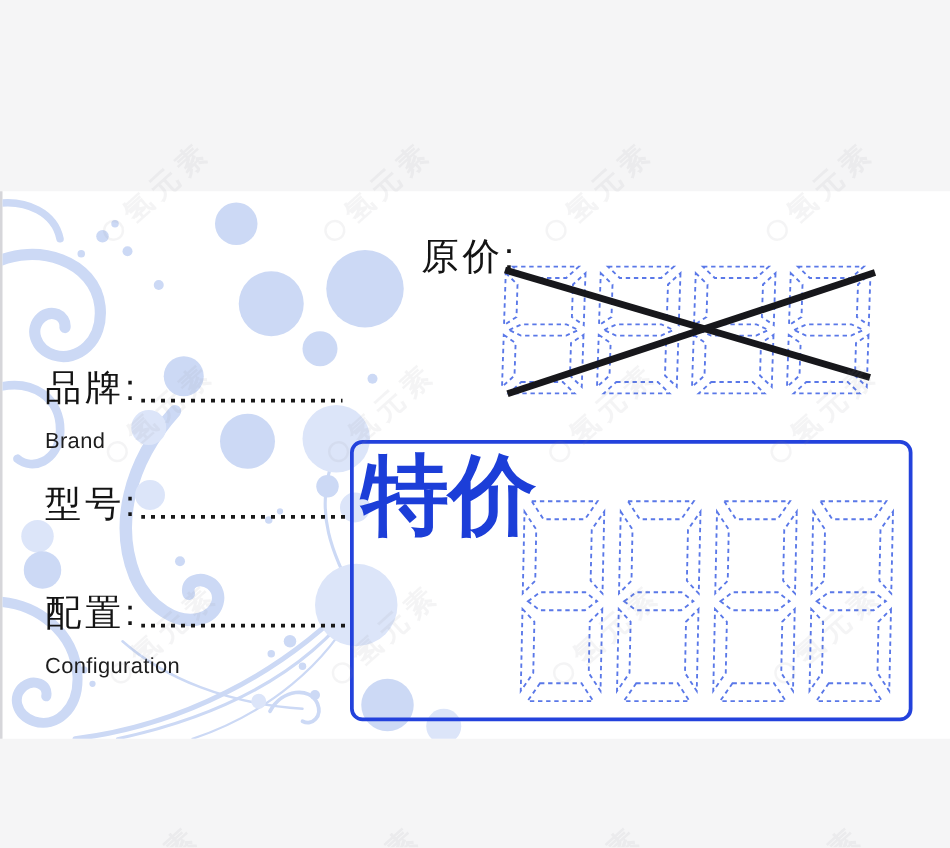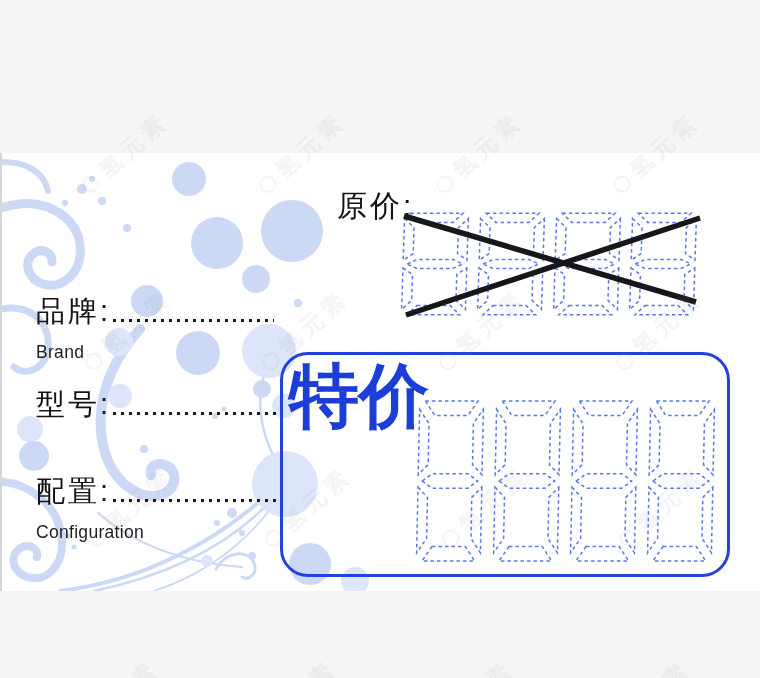--- a/index.html
+++ b/index.html
@@ -41,21 +41,21 @@
     background-image:repeating-linear-gradient(to right, #1a1a1a 0 3px, transparent 3px 8px);
   }
   .field .en{font-size:17.5px; line-height:22px; color:#1d1d1d; letter-spacing:.3px; margin-top:14px;}
   .field-brand{top:295px; width:238px;}
   .field-model{top:388px; width:246px;}
   .field-config{top:475px; width:246px;}
 
   
   .offer-box{
     position:absolute; left:280px; top:352px; width:444px; height:219px;
-    border:3px solid var(--accent-border,#2342dc); border-radius:28px; background:transparent;
+    border:3px solid var(--accent-border,#2342dc); border-radius:10px; background:transparent;
   }
   .offer-label{
     position:absolute; left:6px; top:4px; font-size:70px; line-height:1.06;
     font-weight:900; letter-spacing:0; color:var(--offer-text,#1c3ed8); white-space:nowrap;
   }
   .offer-digits{left:132px; top:44px; gap:7px;}
 
   
   .wm-layer{position:absolute; inset:0; pointer-events:none;}
   .wm{

